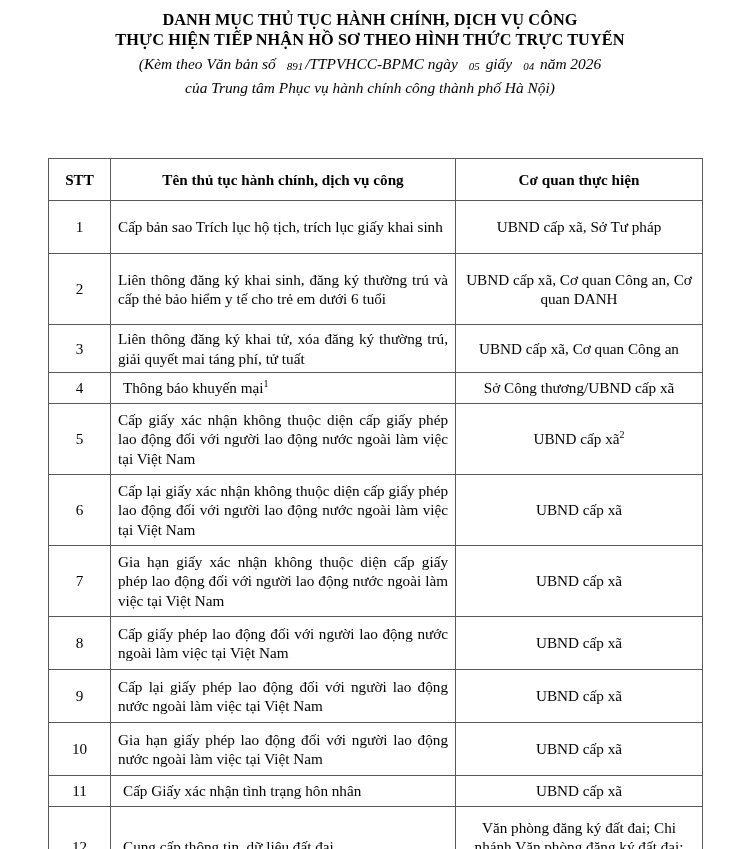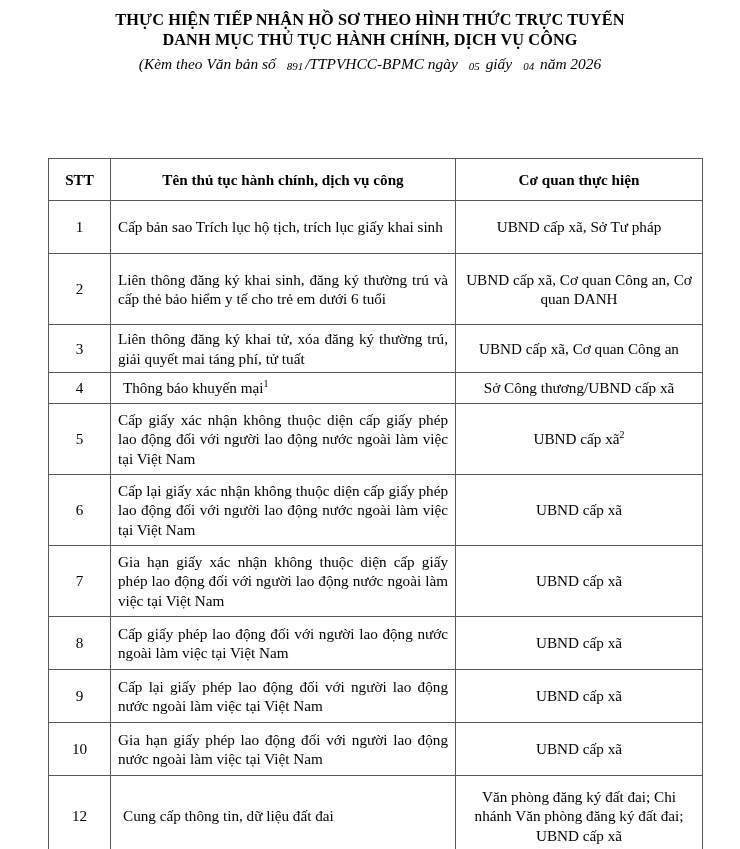--- a/index.html
+++ b/index.html
@@ -118,29 +118,30 @@
   tr.h-45 td { height: 37px; }
   tr.h-30 td { height: 22px; }
   tr.h-80 td { height: 72px; }
 </style>
 </head>
 <body>
 
 <div class="page">
 
   <div class="doc-header">
+    <div class="doc-title-line">DANH MỤC THỦ TỤC HÀNH CHÍNH, DỊCH VỤ CÔNG</div>
     <div class="doc-title-line">THỰC HIỆN TIẾP NHẬN HỒ SƠ THEO HÌNH THỨC TRỰC TUYẾN</div>
-    <div class="doc-title-line">DANH MỤC THỦ TỤC HÀNH CHÍNH, DỊCH VỤ CÔNG</div>
 
     <div class="doc-subtitle">
       <span>(Kèm theo Văn bản số</span><span class="gap"></span><span class="fillin">891</span><span>/TTPVHCC-BPMC ngày</span><span class="gap"></span><span class="fillin">05</span>
       <span>giấy</span><span class="gap"></span><span class="fillin">04</span>
       <span>năm 2026</span>
     </div>
 
+    <div class="doc-subtitle-2">của Trung tâm Phục vụ hành chính công thành phố Hà Nội)</div>
   </div>
 
   <div class="table-wrap">
     <table class="tthc">
       <colgroup>
         <col class="c-stt">
         <col class="c-name">
         <col class="c-org">
       </colgroup>
       <thead>
@@ -205,20 +206,25 @@
           <td class="name">Cấp lại giấy phép lao động đối với người lao động nước ngoài làm việc tại Việt Nam</td>
           <td class="org">UBND cấp xã</td>
         </tr>
 
         <tr class="h-52">
           <td class="stt">10</td>
           <td class="name">Gia hạn giấy phép lao động đối với người lao động nước ngoài làm việc tại Việt Nam</td>
           <td class="org">UBND cấp xã</td>
         </tr>
 
+        <tr class="h-30">
+          <td class="stt">11</td>
+          <td class="name nojustify">Cấp Giấy xác nhận tình trạng hôn nhân</td>
+          <td class="org">UBND cấp xã</td>
+        </tr>
 
         <tr class="h-80">
           <td class="stt">12</td>
           <td class="name nojustify">Cung cấp thông tin, dữ liệu đất đai</td>
           <td class="org">Văn phòng đăng ký đất đai; Chi nhánh Văn phòng đăng ký đất đai; UBND cấp xã</td>
         </tr>
 
       </tbody>
     </table>
   </div>

